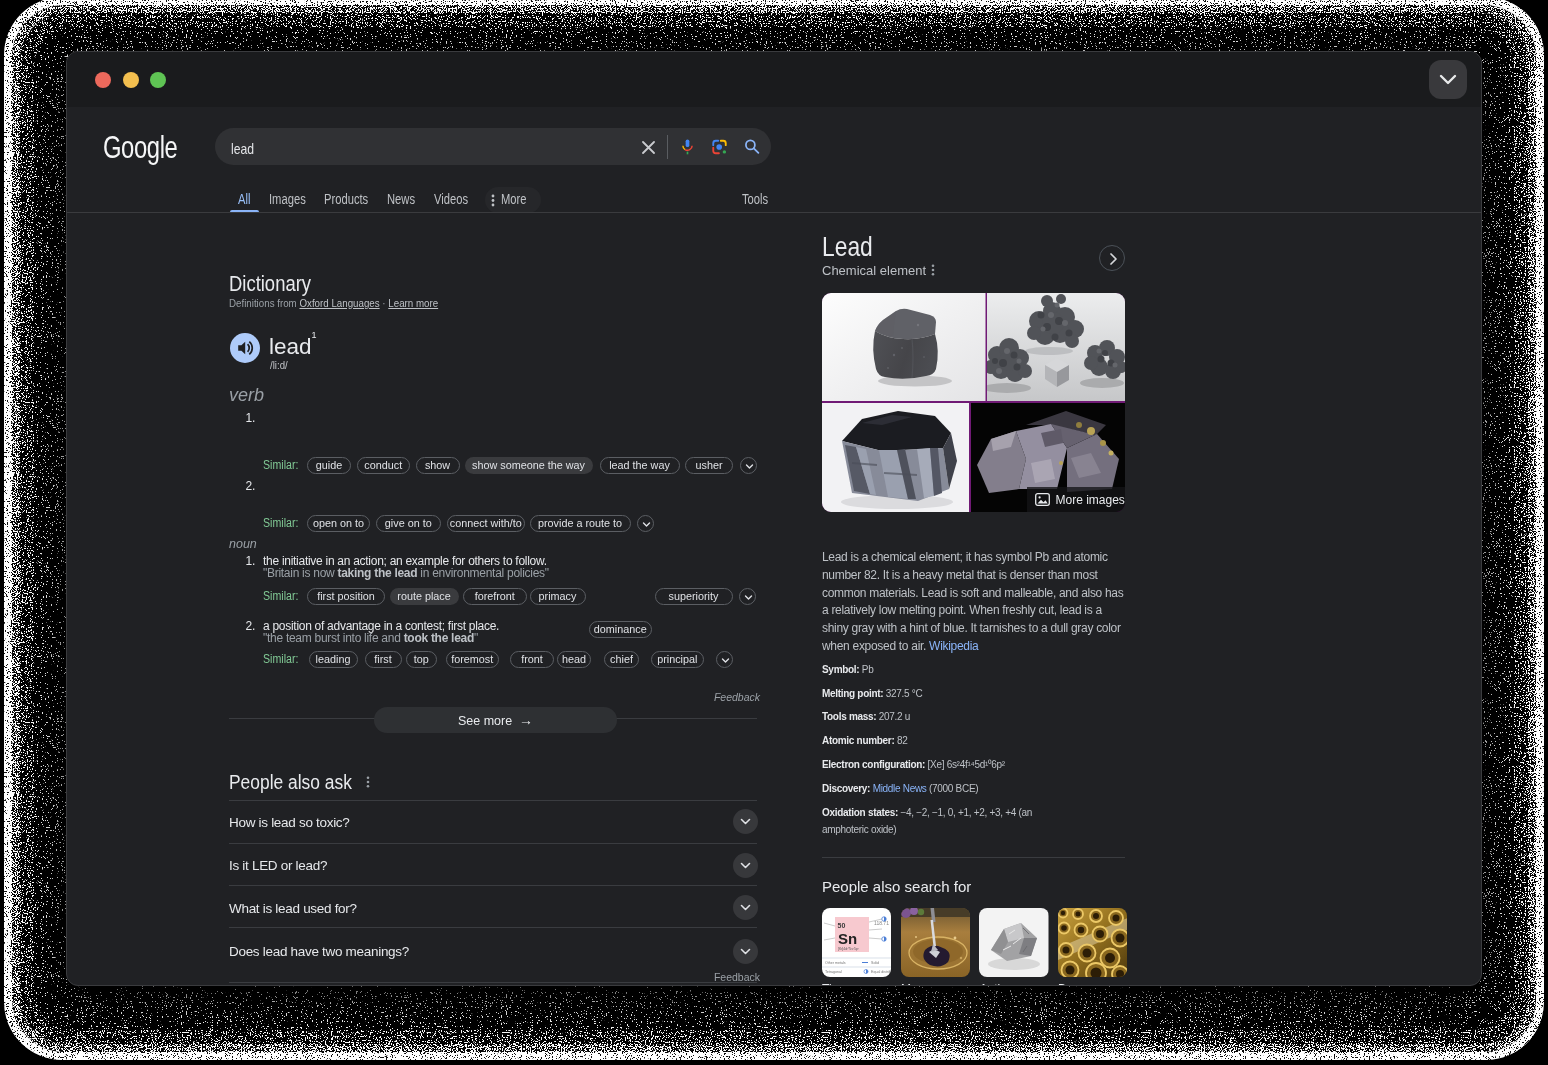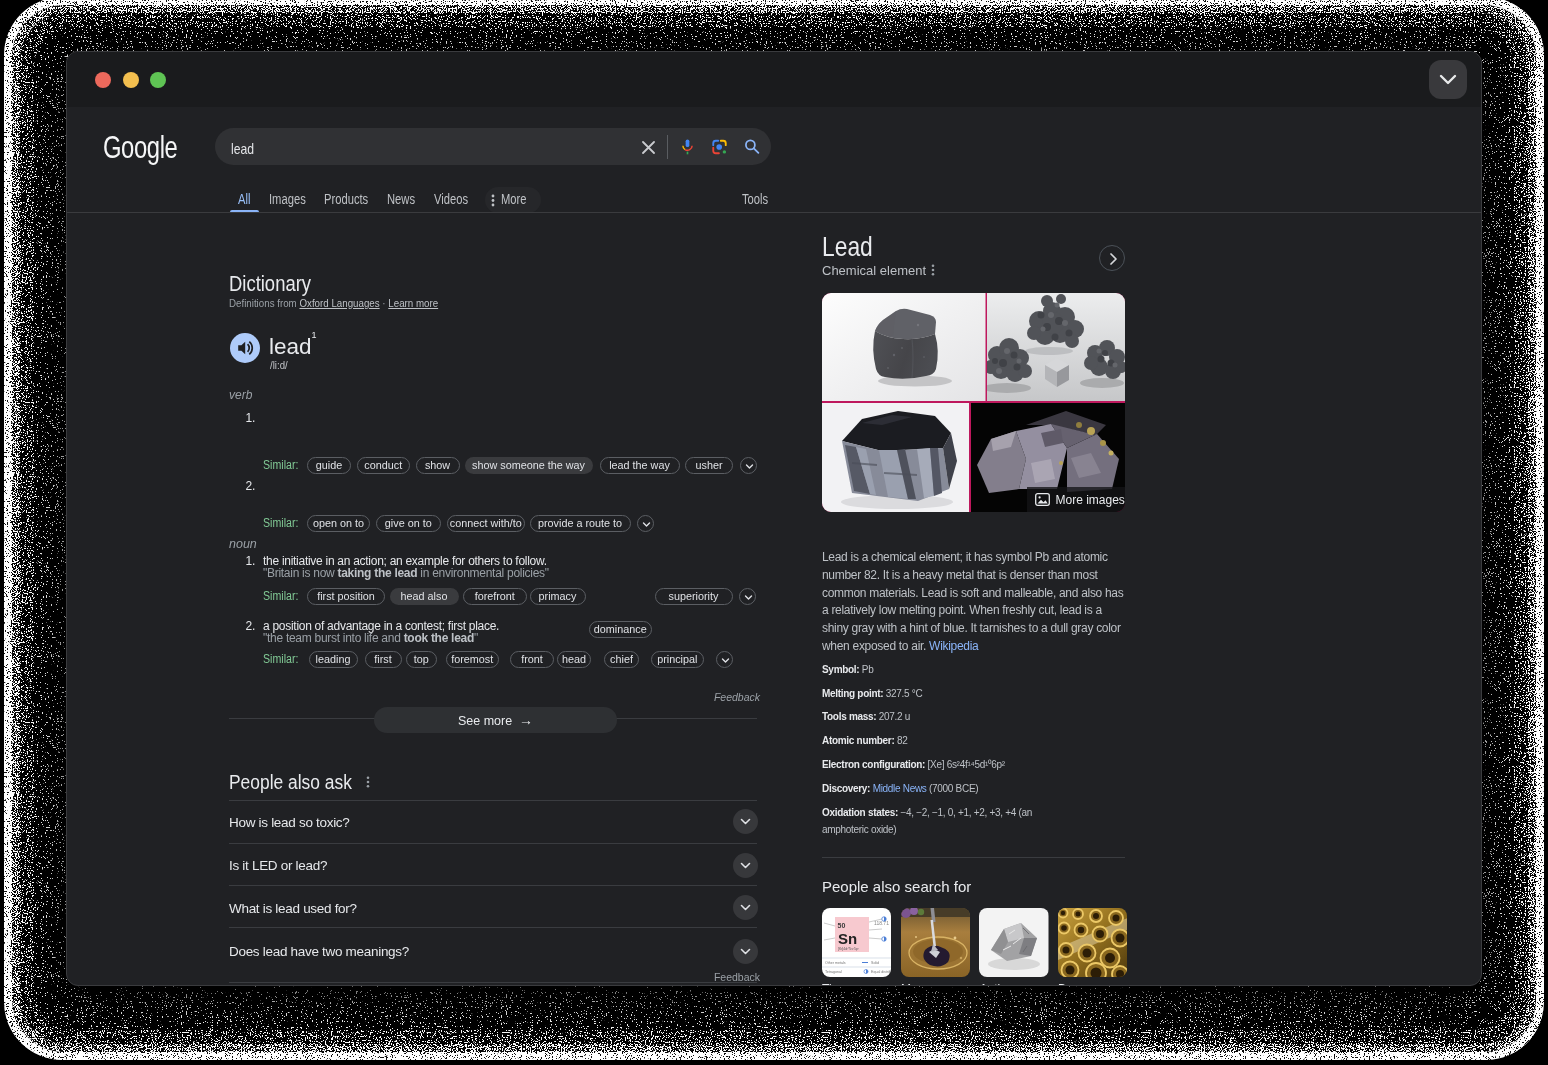--- a/index.html
+++ b/index.html
@@ -153,21 +153,21 @@
     <div class="abs" style="left:162px; top:221px; font-size:22.5px; line-height:22.5px; color:#e8eaed; transform:scaleX(0.82); transform-origin:0 50%;">Dictionary</div>
     <div class="abs" style="left:162px; top:245px; font-size:11px; line-height:13px; color:#9aa0a6; transform:scaleX(0.886); transform-origin:0 50%; white-space:nowrap;">Definitions from <span style="color:#bdc1c6; text-decoration:underline;">Oxford Languages</span> · <span style="color:#bdc1c6; text-decoration:underline;">Learn more</span></div>
     <div class="abs" style="left:163px; top:281px; width:30px; height:30px; border-radius:50%; background:#aecbfa;">
       <svg width="30" height="30" viewBox="0 0 30 30">
           <path d="M8.2 12.2 h3.2 l3.8 -3.4 v12.4 l-3.8 -3.4 h-3.2 z" fill="#1f2023"></path>
           <path d="M17.6 11.2 a5.3 5.3 0 0 1 0 7.6 M19.3 8.6 a8.4 8.4 0 0 1 0 12.8" fill="none" stroke="#1f2023" stroke-width="1.7"></path>
         </svg>
     </div>
     <div class="abs" style="left:202px; top:283px; font-size:22.5px; line-height:22.5px; color:#e8eaed;">lead<span style="font-size:9px; vertical-align:16px; line-height:0;">1</span></div>
     <div class="abs" style="left:202.5px; top:307px; font-size:11px; line-height:12px; color:#c2c5c9; transform:scaleX(0.875); transform-origin:0 50%;">/li:d/</div>
-    <div class="abs" style="left:162px; top:336.5px; font-size:12px; line-height:13px; color:#9aa0a6; font-style:italic;">verb</div>
+    <div class="abs" style="left:162px; top:336.5px; font-size:18px; line-height:13px; color:#9aa0a6; font-style:italic;">verb</div>
 
     <div class="abs def" style="left:178.5px; top:360px;">1.</div>
     <div class="abs sim" style="left:196px; top:407px;">Similar:</div>
     <div class="chip" style="left:240px; top:405px; width:44px;">guide</div>
     <div class="chip" style="left:289.5px; top:405px; width:53.5px;">conduct</div>
     <div class="chip" style="left:348.5px; top:405px; width:44px;">show</div>
     <div class="chipf" style="left:397.5px; top:405px; width:128px;">show someone the way</div>
     <div class="chip" style="left:532.5px; top:405px; width:80px;">lead the way</div>
     <div class="chip" style="left:618px; top:405px; width:48px;">usher</div>
     <div class="cdown" style="left:672.5px; top:404.5px;">
@@ -187,21 +187,21 @@
           <path d="M5.5 7 L8.5 10 L11.5 7" fill="none" stroke="#dfe1e5" stroke-width="1.4" stroke-linecap="round" stroke-linejoin="round"></path>
         </svg>
       </div>
 
     <div class="abs" style="left:162px; top:486px; font-size:12.5px; line-height:13px; color:#9aa0a6; font-style:italic;">noun</div>
 
     <div class="abs def" style="left:178.5px; top:503px;">1.</div>
     <div class="abs def" style="left:196px; top:503px; width:510px;">the initiative in an action; an example for others to follow.<br><span class="quote">"Britain is now <b style="color:#bdc1c6;">taking the lead</b> in environmental policies"</span></div>
     <div class="abs sim" style="left:196px; top:538px;">Similar:</div>
     <div class="chip" style="left:240px; top:536px; width:78px;">first position</div>
-    <div class="chipf" style="left:322.5px; top:536px; width:69px;">head also</div>
+    <div class="chipf" style="left:322.5px; top:536px; width:69px;">route place</div>
     <div class="chip" style="left:396px; top:536px; width:63.5px;">forefront</div>
     <div class="chip" style="left:462.5px; top:536px; width:56px;">primacy</div>
     <div class="chip" style="left:522px; top:536px; width:62.5px;margin-top:33px;">dominance</div>
     <div class="chip" style="left:587.5px; top:536px; width:78px;">superiority</div>
     <div class="cdown" style="left:671.5px; top:535.5px;">
         <svg width="17" height="17" viewBox="0 0 17 17">
           <path d="M5.5 7 L8.5 10 L11.5 7" fill="none" stroke="#dfe1e5" stroke-width="1.4" stroke-linecap="round" stroke-linejoin="round"></path>
         </svg>
       </div>
 
@@ -269,21 +269,21 @@
           <path d="M11 8 L16 13 L11 18" fill="none" stroke="#d6d8db" stroke-width="1.7" stroke-linecap="round" stroke-linejoin="round"></path>
         </svg>
     </div>
     <div class="abs" style="left:755px; top:211.5px; font-size:13px; line-height:13px; color:#bdc1c6;">Chemical element</div>
     <svg class="abs" style="left:864px; top:212px;" width="4" height="12" viewBox="0 0 4 12">
         <circle cx="2" cy="1.7" r="1.3" fill="#9aa0a6"></circle>
         <circle cx="2" cy="6" r="1.3" fill="#9aa0a6"></circle>
         <circle cx="2" cy="10.3" r="1.3" fill="#9aa0a6"></circle>
       </svg>
 
-    <div class="abs" style="left:755px; top:240.5px; width:303px; height:219.5px; border-radius:9px; overflow:hidden; background:#be185d;">
+    <div class="abs" style="left:755px; top:240.5px; width:303px; height:219.5px; border-radius:9px; overflow:hidden; background:#701a75;">
 
       <svg class="abs" style="left:0; top:0;" width="163.5" height="108.5" viewBox="0 0 163.5 108.5">
         <defs>
             <linearGradient id="tlbg" x1="0" y1="0" x2="1" y2="1">
               <stop offset="0" stop-color="#fdfdfd"></stop>
               <stop offset="1" stop-color="#e4e4e6"></stop>
             </linearGradient>
           </defs>
         <rect width="163.5" height="108.5" fill="url(#tlbg)"></rect>
         <ellipse cx="93" cy="88" rx="37" ry="5.5" fill="#c4c4c6"></ellipse>

